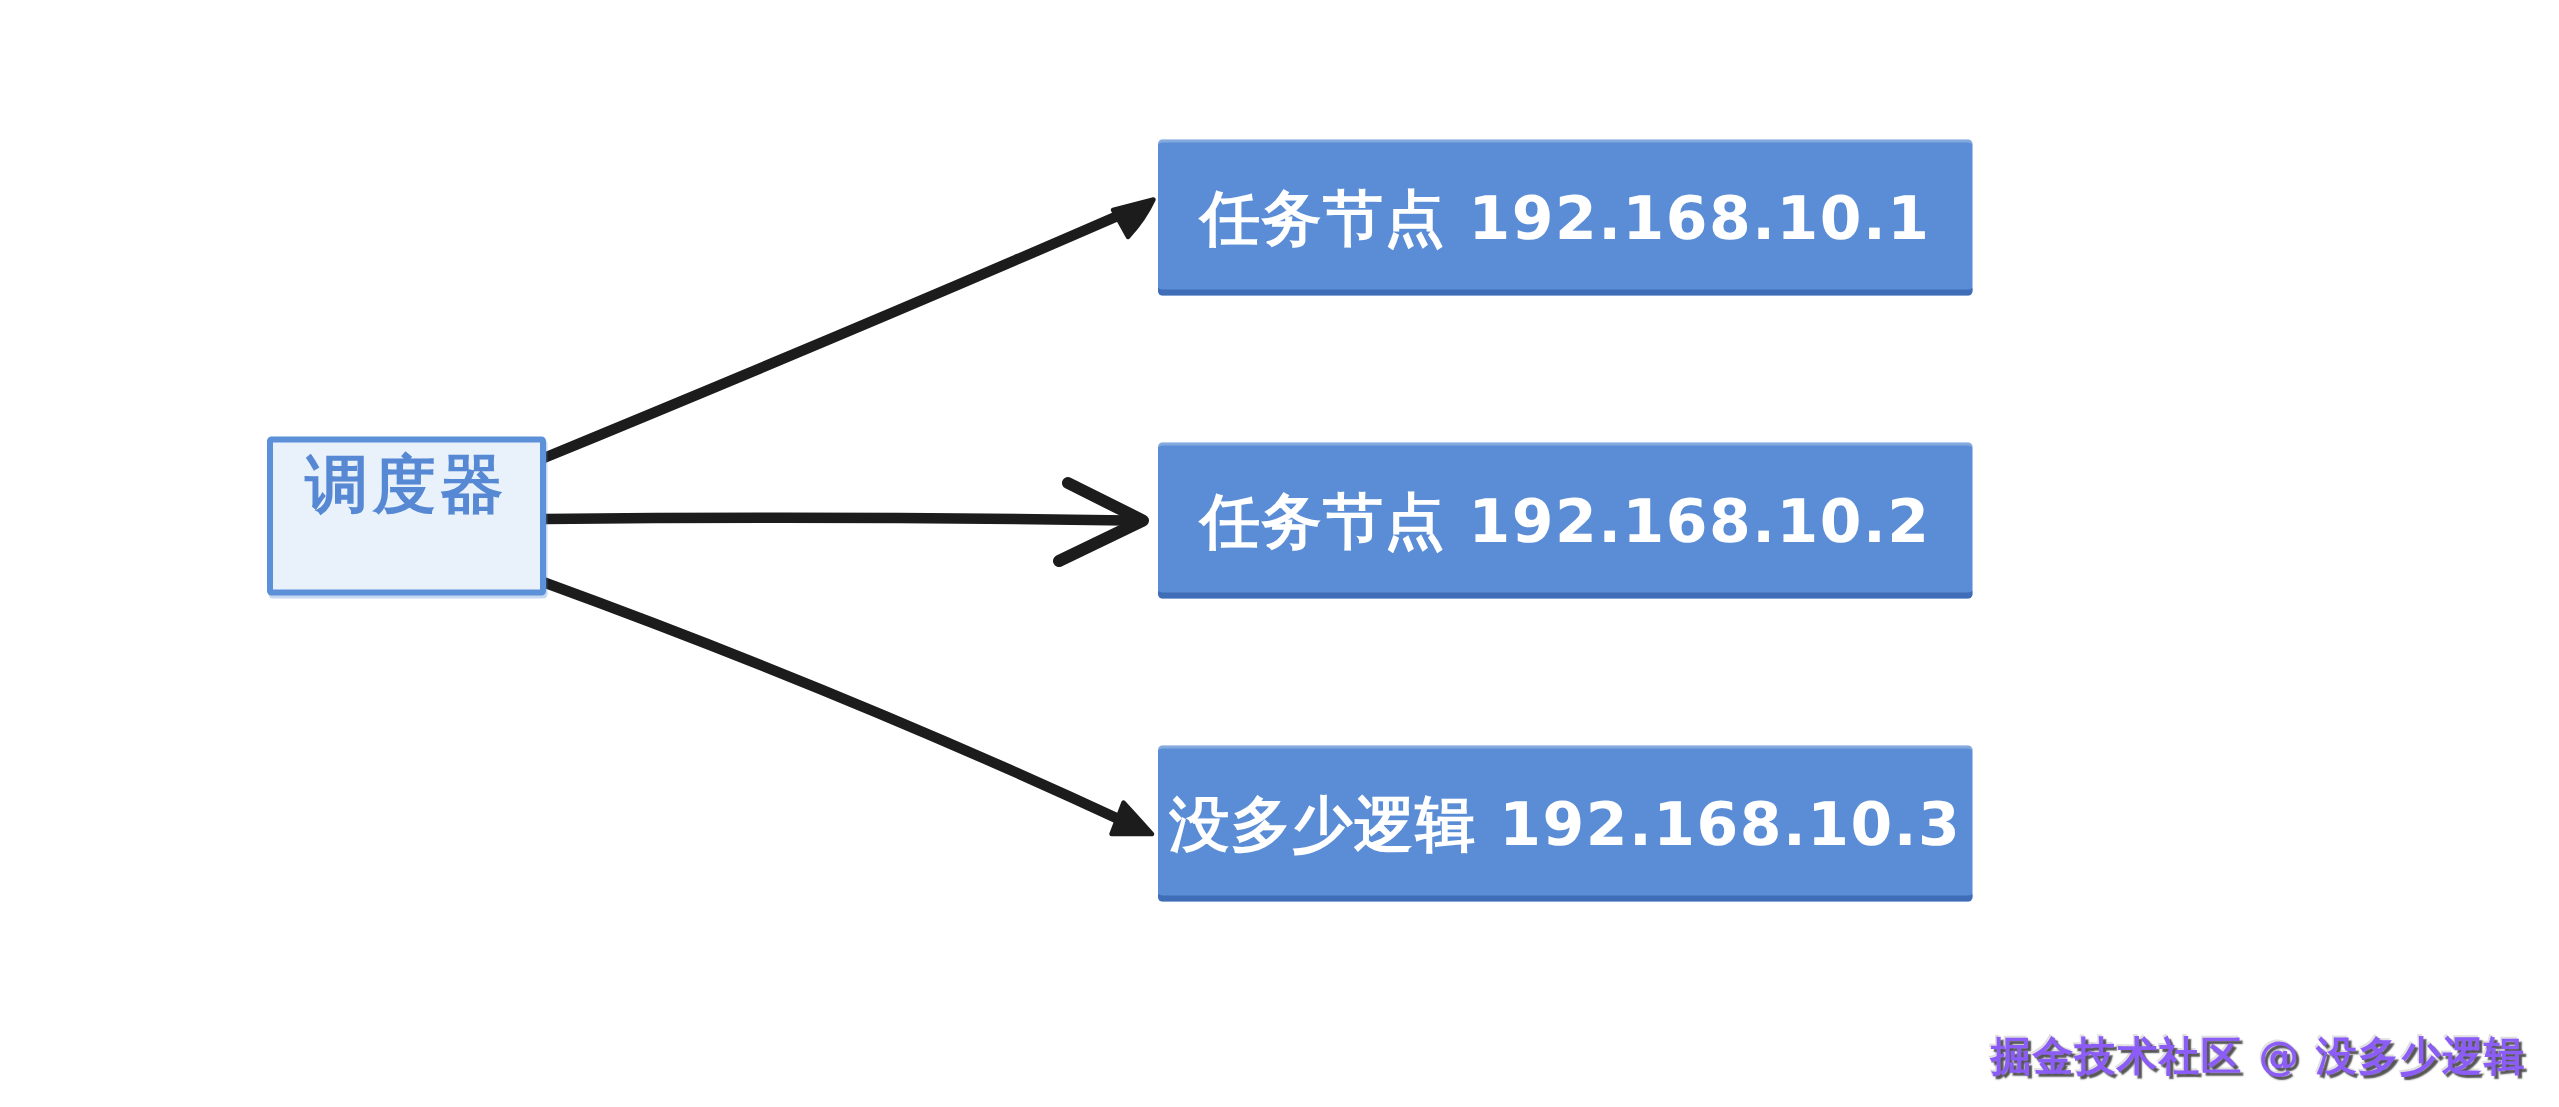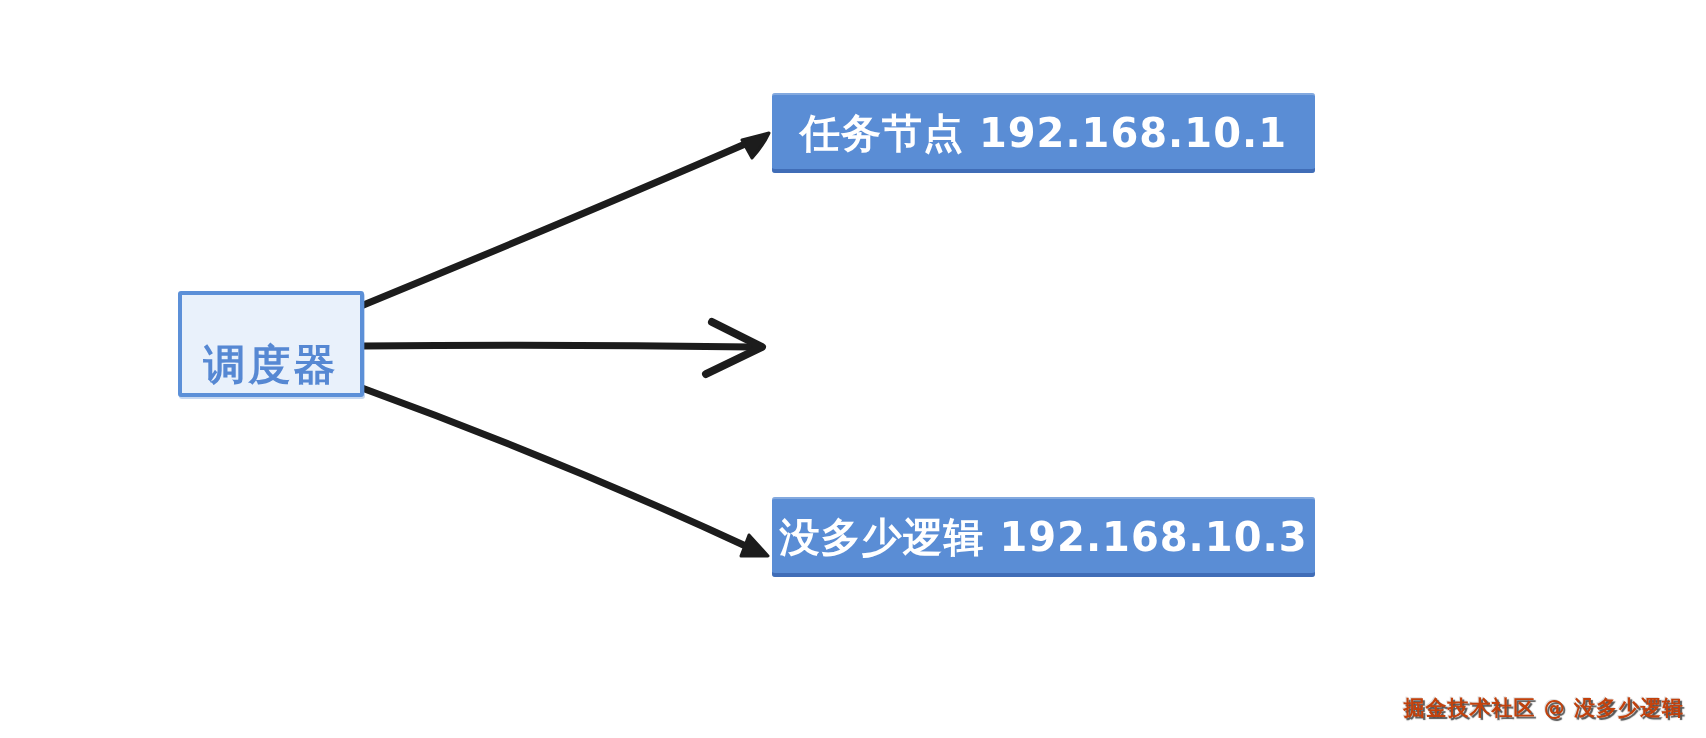--- a/index.html
+++ b/index.html
@@ -50,38 +50,38 @@
   .scheduler-box {
     position: absolute;
     left: 178px;
     top: 291px;
     width: 178px;
     height: 98px;
     background: var(--scheduler-fill, #e9f1fb);
     border: 4px solid var(--scheduler-border, #5c90d8);
     border-radius: 3px;
     display: flex;
-    align-items: flex-end;
+    align-items: flex-start;
     justify-content: center;
     box-shadow: 1px 2px 0 rgba(92,144,216,0.35);
   }
   .scheduler-label {
     color: var(--scheduler-text, #5688d3);
     font-size: 42px;
     font-weight: 600;
     letter-spacing: 3px;
     white-space: nowrap;
   }
 
   
   .node-box {
     position: absolute;
     left: 772px;
     width: 543px;
-    height: 80px;
+    height: 104px;
     background: var(--node-fill, #5a8dd5);
     border-radius: 3px;
     display: flex;
     align-items: center;
     justify-content: center;
     
     box-shadow: inset 0 -6px 0 -2px rgba(43,84,158,0.55),
                 inset 0 3px 0 -1px rgba(255,255,255,0.25);
   }
   .node-box.n1 { top: 93px; }
@@ -93,23 +93,23 @@
     font-weight: 600;
     letter-spacing: 1px;
     white-space: nowrap;
   }
 
   
   .watermark {
     position: absolute;
     right: 22px;
     bottom: 16px;
-    font-size: 21px;
+    font-size: 27px;
     font-weight: 700;
-    color: #c2410c;
+    color: #8b5cf6;
     text-shadow: 2px 2px 1px #555555, -1px -1px 0 #e0e0e0;
     letter-spacing: 1px;
     white-space: nowrap;
   }
 </style>
 </head>
 <body>
 
 <div class="canvas">
 
@@ -132,20 +132,23 @@
   </svg>
 
   <div class="scheduler-box">
     <span class="scheduler-label">调度器</span>
   </div>
 
   <div class="node-box n1">
     <span class="node-label">任务节点 192.168.10.1</span>
   </div>
 
+  <div class="node-box n2">
+    <span class="node-label">任务节点 192.168.10.2</span>
+  </div>
 
   <div class="node-box n3">
     <span class="node-label">没多少逻辑 192.168.10.3</span>
   </div>
 
   <div class="watermark">掘金技术社区 @ 没多少逻辑</div>
 
 </div>
 
 </body></html>

